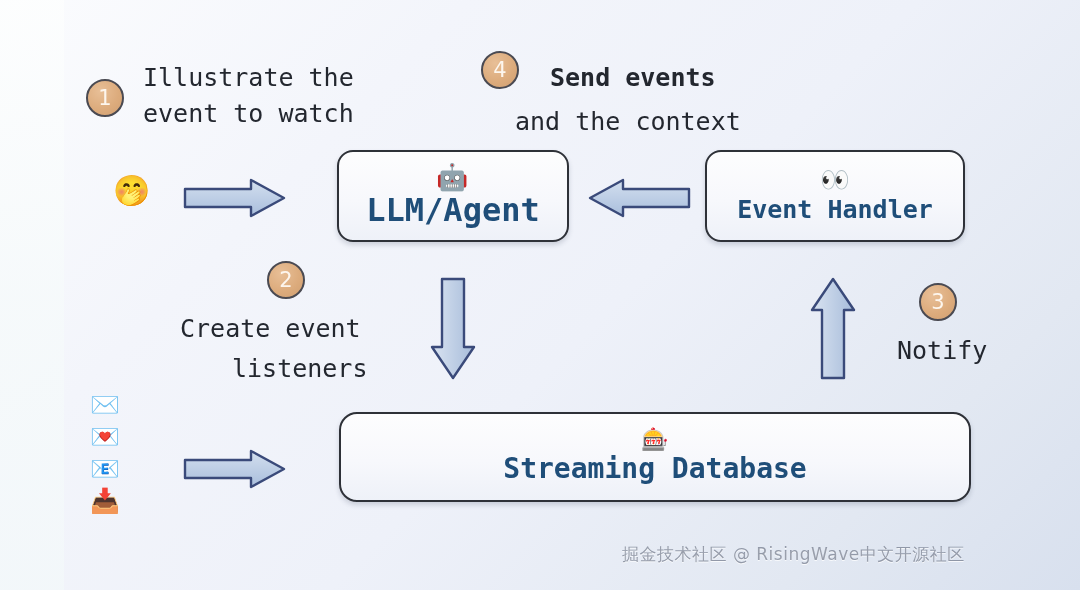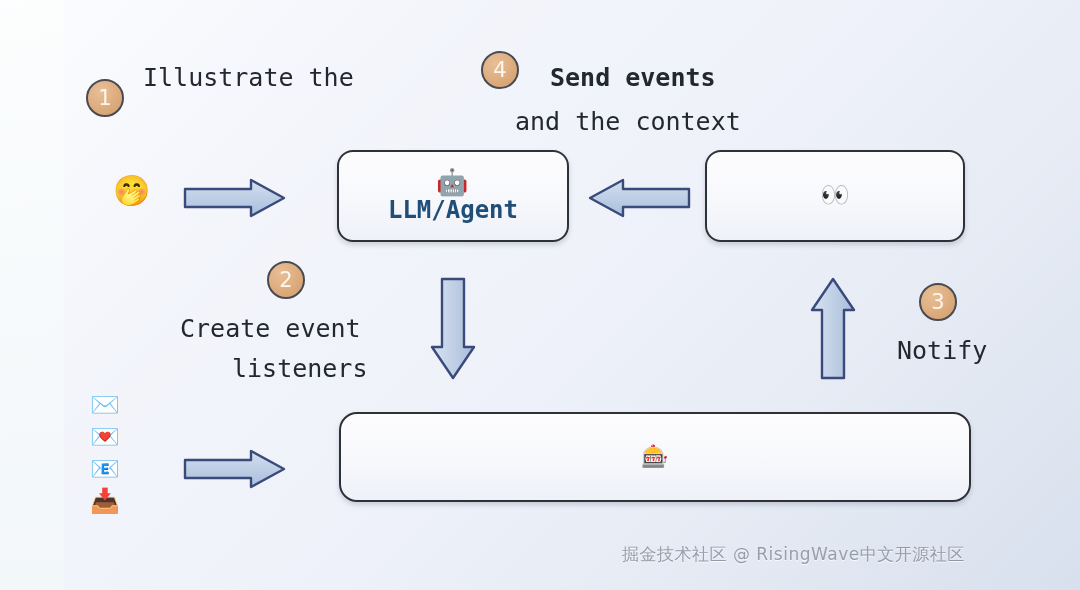--- a/index.html
+++ b/index.html
@@ -76,21 +76,21 @@
   }
   .node .node-label {
     font-family: "DejaVu Sans Mono", "Liberation Mono", monospace;
     color: #1f4e79;
     font-weight: bold;
     white-space: pre;
   }
 
   #node-llm { left: 337px; top: 150px; width: 232px; height: 92px; }
   #node-llm .node-emoji { font-size: 26px; margin-bottom: 1px; }
-  #node-llm .node-label { font-size: 24px; }
+  #node-llm .node-label { font-size: 32px; }
 
   #node-handler { left: 705px; top: 150px; width: 260px; height: 92px; }
   #node-handler .node-emoji { font-size: 24px; margin-bottom: 3px; }
   #node-handler .node-label { font-size: 25px; }
 
   #node-db { left: 339px; top: 412px; width: 632px; height: 90px; border-radius: 18px; }
   #node-db .node-emoji { font-size: 22px; margin-bottom: 1px; }
   #node-db .node-label { font-size: 28px; }
 
   
@@ -136,20 +136,21 @@
 </style>
 </head>
 <body>
 
 <div id="canvas">
 
   <div id="left-strip"></div>
 
   <div class="badge" style="left:86px; top:79px;">1</div>
   <div class="caption" style="left:143px; top:60px;">Illustrate the</div>
+  <div class="caption" style="left:143px; top:96px;">event to watch</div>
 
   <div class="badge" style="left:481px; top:51px;">4</div>
   <div class="caption" style="left:550px; top:60px;font-weight:bold;">Send events</div>
   <div class="caption" style="left:515px; top:96px;margin-top:8px;">and the context</div>
 
   <div class="badge" style="left:267px; top:261px;">2</div>
   <div class="caption" style="left:180px; top:311px;">Create event</div>
   <div class="caption" style="left:206px; top:351px;margin-left:26px;">listeners</div>
 
   <div class="badge" style="left:919px; top:283px;">3</div>
@@ -196,21 +197,23 @@
     <polygon points="14,101 36,101 36,33 46,33 25,2 4,33 14,33" fill="url(#gradV1)" stroke="#3a4a7a" stroke-width="2.4" stroke-linejoin="round"></polygon>
   </svg>
 
   <div class="node" id="node-llm">
     <div class="node-emoji">🤖</div>
     <div class="node-label">LLM/Agent</div>
   </div>
 
   <div class="node" id="node-handler">
     <div class="node-emoji">👀</div>
+    <div class="node-label">Event Handler</div>
   </div>
 
   <div class="node" id="node-db">
     <div class="node-emoji">🎰</div>
+    <div class="node-label">Streaming Database</div>
   </div>
 
   <div id="watermark">掘金技术社区 @ RisingWave中文开源社区</div>
 
 </div>
 
 </body></html>

